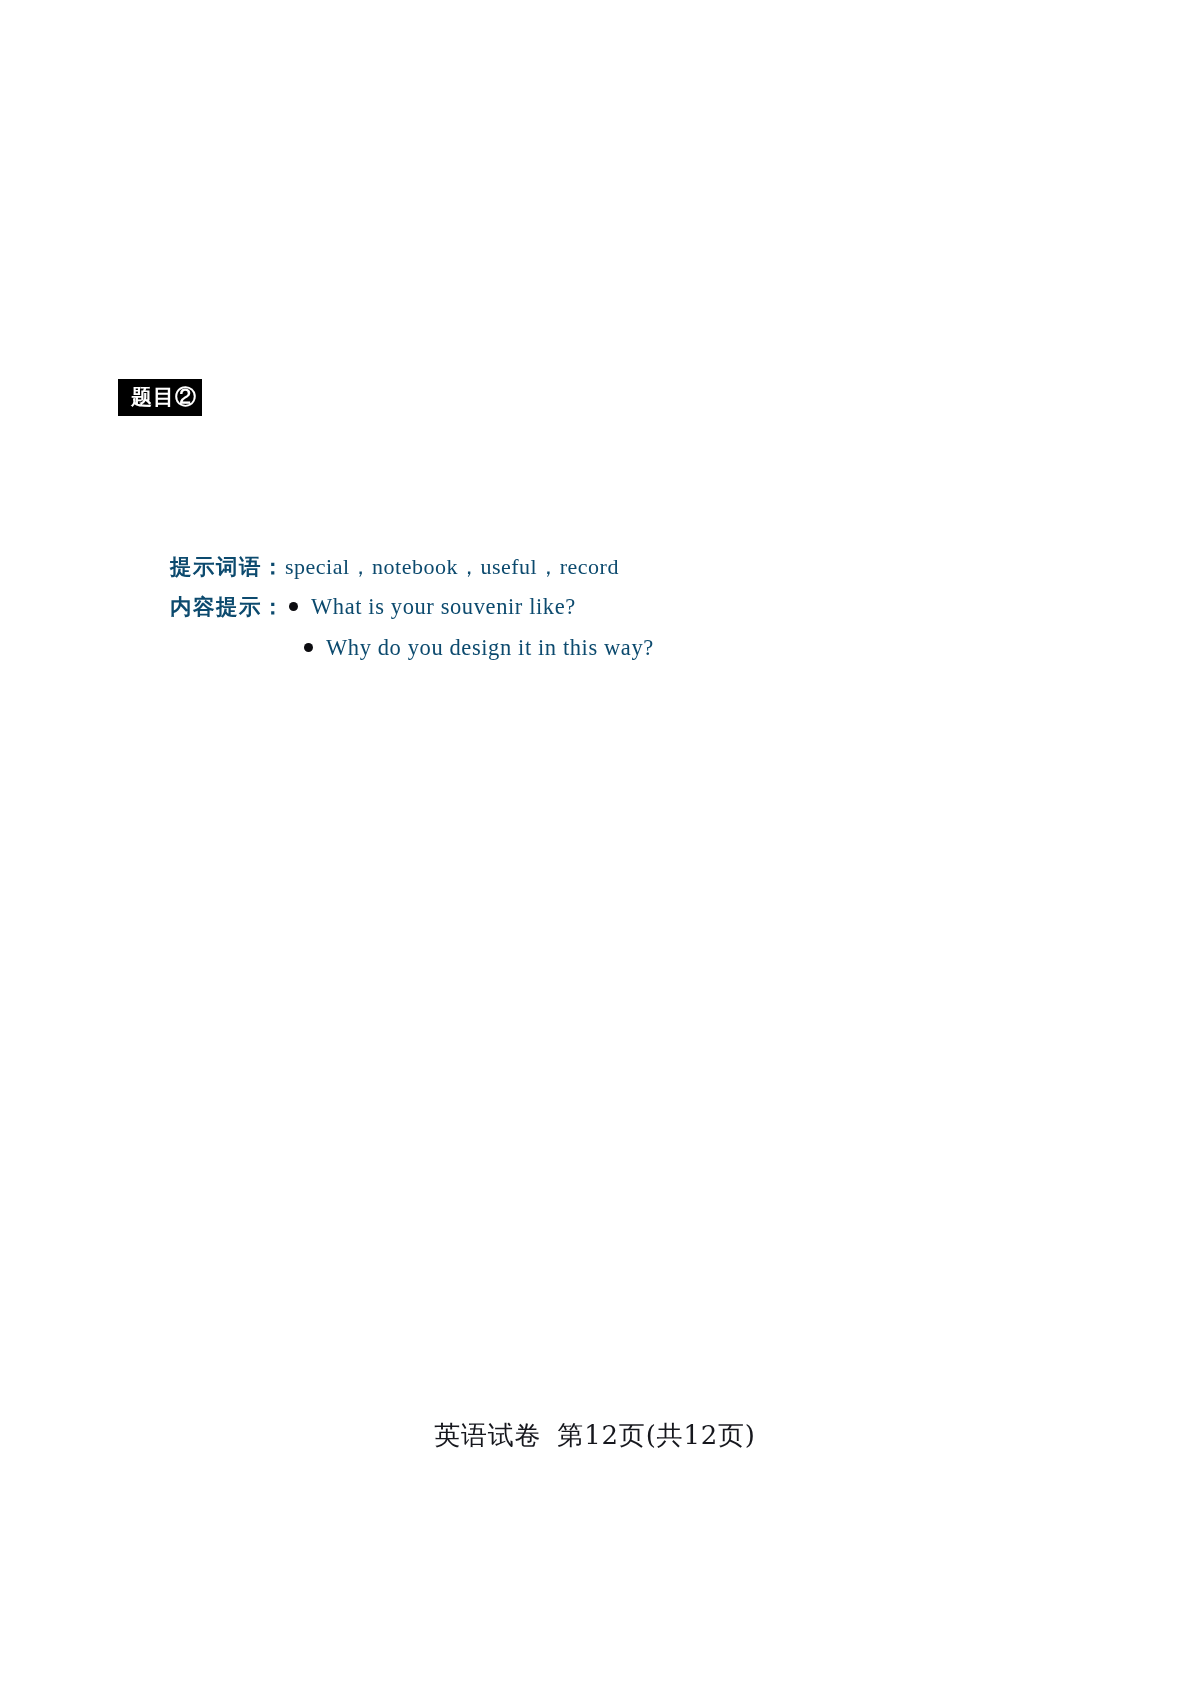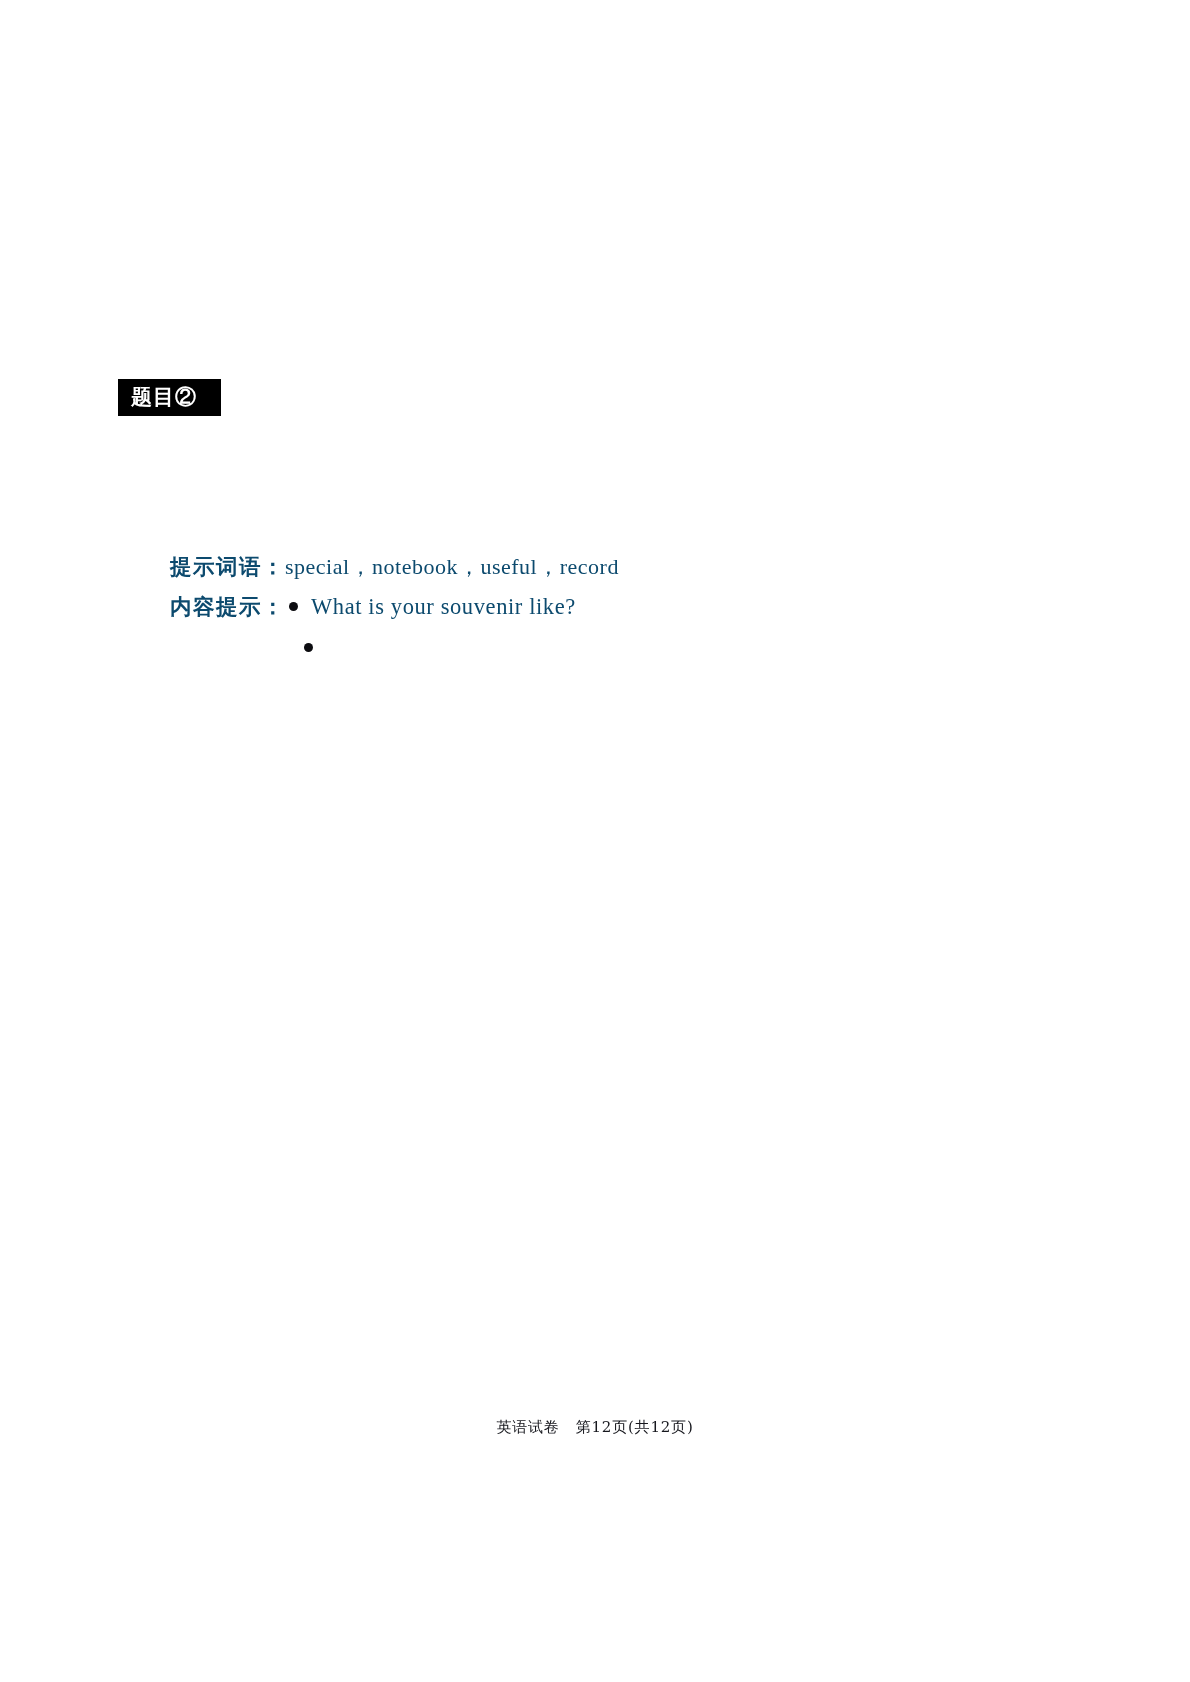--- a/index.html
+++ b/index.html
@@ -74,21 +74,21 @@
   .badge {
     position: absolute;
     left: 118px;
     top: 379px;
     background: #000000;
     color: #ffffff;
     font-family: "Liberation Sans", sans-serif;
     font-weight: 700;
     font-size: 21px;
     line-height: 1;
-    padding: 7px 24px 9px 13px;
+    padding: 7px 5px 9px 13px;
     letter-spacing: 1px;
   }
 
   
   .para {
     position: absolute;
     left: 122px;
     top: 424px;
     width: 872px;
     font-family: "DejaVu Serif", "Liberation Serif", serif;
@@ -140,21 +140,21 @@
   }
 
   
   .footer {
     position: absolute;
     left: 0;
     top: 1418px;
     width: 1190px;
     text-align: center;
     font-family: "DejaVu Serif", "Liberation Serif", serif;
-    font-size: 15px;
+    font-size: 26px;
     letter-spacing: 0.8px;
     color: #16171d;
   }
   .footer .gap { display: inline-block; width: 16px; }
 </style>
 </head>
 <body>
 
 <div class="page">
 
@@ -164,21 +164,21 @@
 
   <div class="prompt-row" id="row-words">
     <span class="prompt-label">提示词语：</span><span class="prompt-value">special，notebook，useful，record</span>
   </div>
 
   <div class="prompt-row" id="row-hints">
     <span class="prompt-label">内容提示：</span><span class="bullet"></span><span class="hint-text">What is your souvenir like?</span>
   </div>
 
   <div class="prompt-row" id="row-hint-2">
-    <span class="bullet"></span>
+    <span class="bullet"></span><span class="hint-text">Why do you design it in this way?</span>
   </div>
 
 
   <div class="footer">
     <span>英语试卷</span><span class="gap"></span><span>第12页(共12页)</span>
   </div>
 
 </div>
 
 </body></html>

